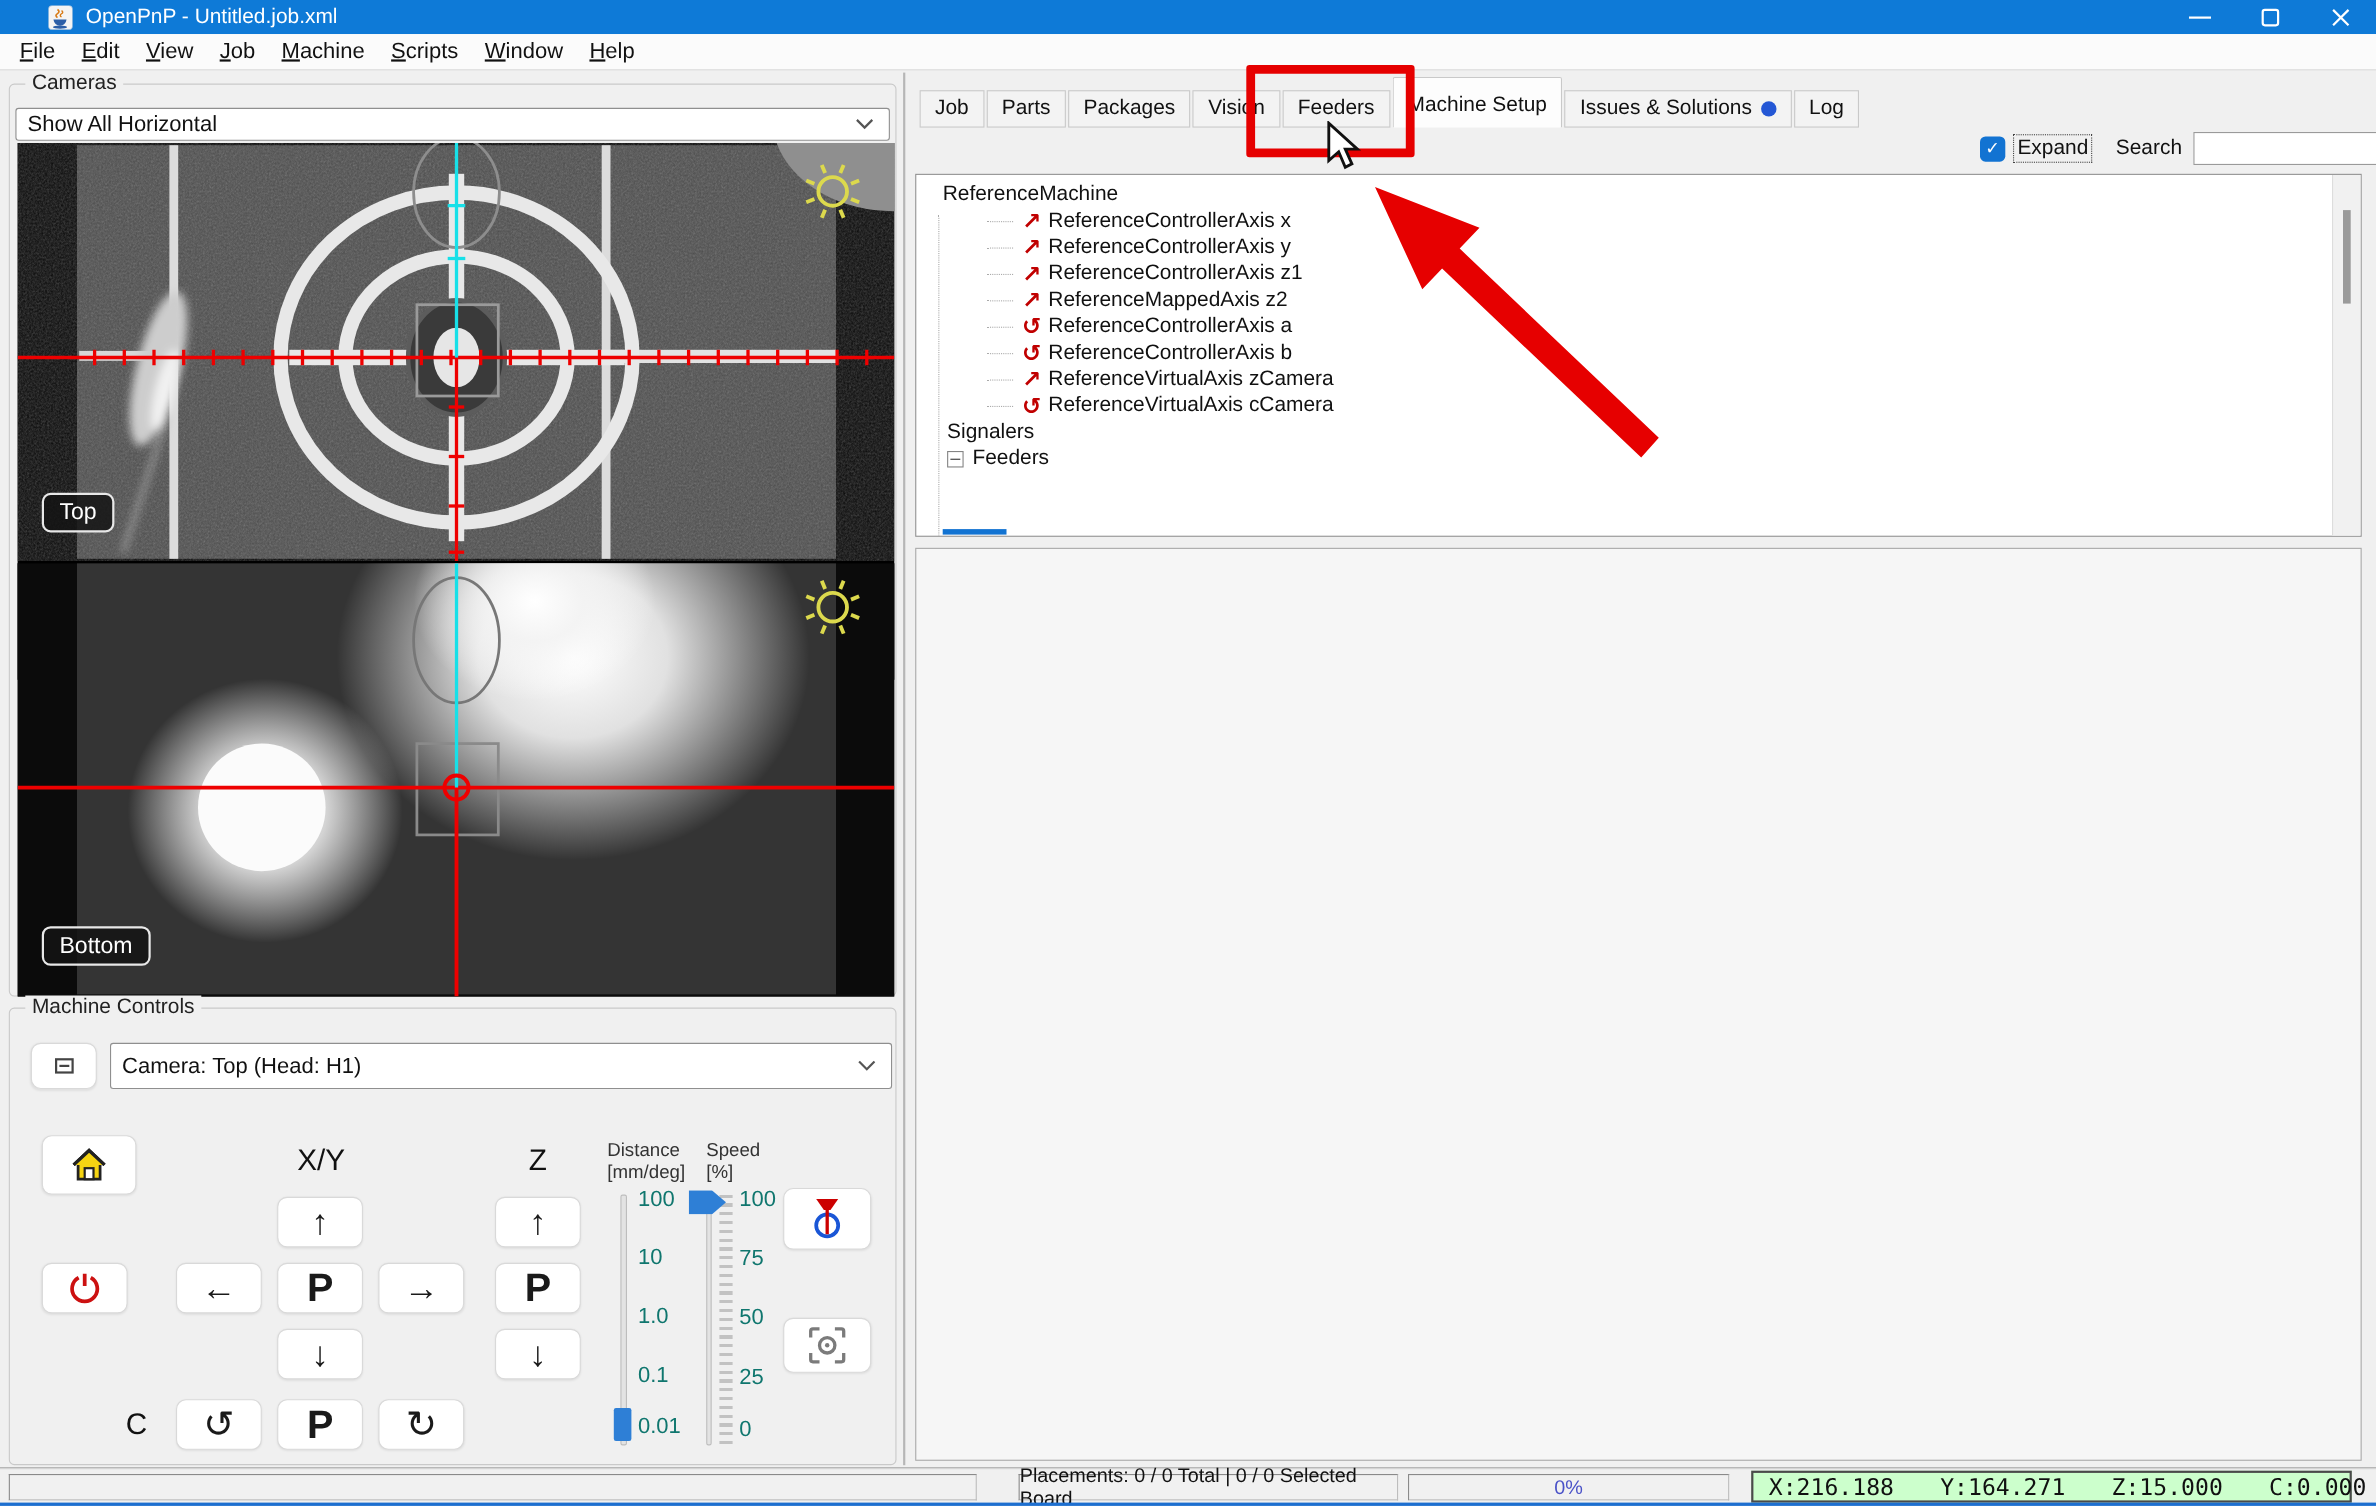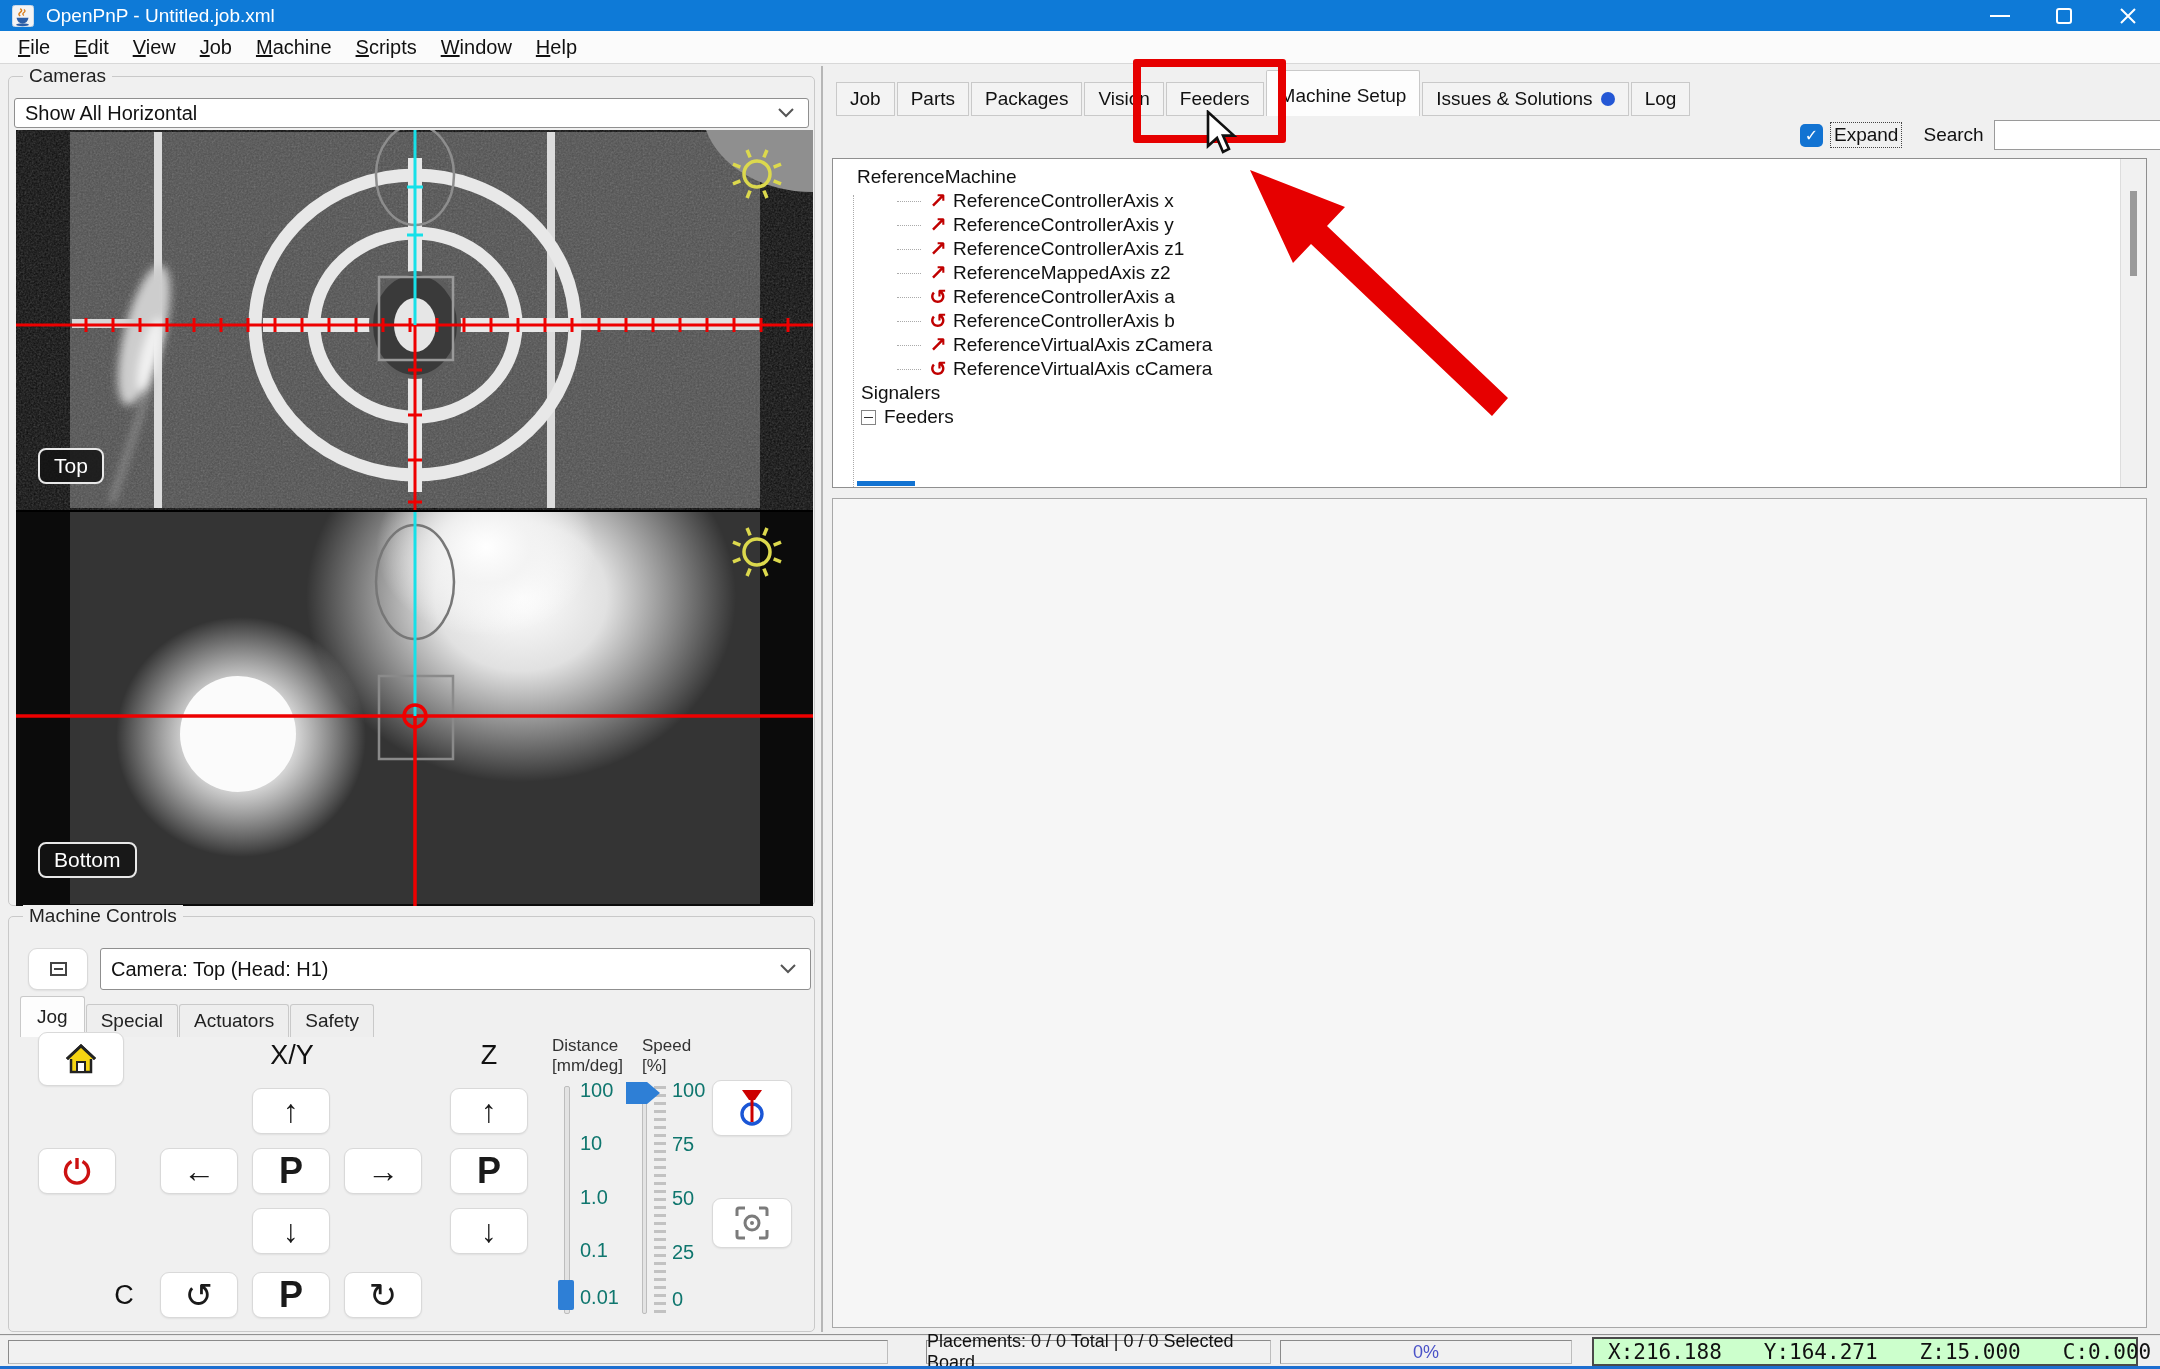--- a/index.html
+++ b/index.html
@@ -2,21 +2,21 @@
 <html><head>
 <meta charset="utf-8">
 <style>
   * { margin:0; padding:0; box-sizing:border-box; }
   html,body { width:2160px; height:1369px; overflow:hidden; background:#f0f0f0;
               font-family:"Liberation Sans","DejaVu Sans",sans-serif; color:#111; }
   #root { position:relative; width:2160px; height:1369px; background:#f0f0f0; }
 
   
   #titlebar { position:absolute; left:0; top:0; width:2160px; height:31px; background:#0e7ad7;
-              display:flex; align-items:center; }
+              display:flex; align-items:center;padding-left:32px; }
   #app-icon { width:22px; height:22px; margin-left:12px; }
   #title-text { color:#fff; font-size:19px; margin-left:12px; }
   #win-controls { position:absolute; right:0; top:0; height:31px; display:flex; }
   .wc { width:64px; height:31px; display:flex; align-items:center; justify-content:center; }
   .wc-min-glyph { display:block; width:20px; border-top:2px solid #fff; }
   .wc-max-glyph { display:block; width:16px; height:16px; border:2px solid #fff; border-radius:3px; }
 
   
   #menubar { position:absolute; left:0; top:31px; width:2160px; height:33px; background:#fbfbfb;
              border-bottom:1px solid #d8d8d8; display:flex; align-items:center; padding-left:6px; }
@@ -316,26 +316,20 @@
     </span>
   </div>
 
   <div class="selectbox" style="left:100px; top:948px; width:711px; height:42px;">
     <span>Camera: Top (Head: H1)</span>
     <svg class="chev" width="16" height="10" viewBox="0 0 16 10">
       <polyline points="1,1 8,8 15,1" fill="none" stroke="#555" stroke-width="2"></polyline>
     </svg>
   </div>
 
-  <div class="mc-tabs" style="left:20px; top:996px;" id="mc-tabs">
-      <div class="mc-tab active">Jog</div>
-      <div class="mc-tab">Special</div>
-      <div class="mc-tab">Actuators</div>
-      <div class="mc-tab">Safety</div>
-    </div>
 
   <div class="btn" style="left:38px; top:1032px; width:86px; height:54px;">
     <svg width="36" height="32" viewBox="0 0 36 32">
       <path d="M4 16 L18 3 L32 16" fill="none" stroke="#222" stroke-width="3"></path>
       <path d="M8 15 V29 H28 V15" fill="#f5d412" stroke="#222" stroke-width="2.5"></path>
       <rect x="14" y="19" width="8" height="10" fill="#fff" stroke="#222" stroke-width="2"></rect>
       <path d="M5 16 L18 4 L31 16 Z" fill="#f5d412"></path>
       <path d="M4 16 L18 3 L32 16" fill="none" stroke="#222" stroke-width="3"></path>
     </svg>
   </div>

